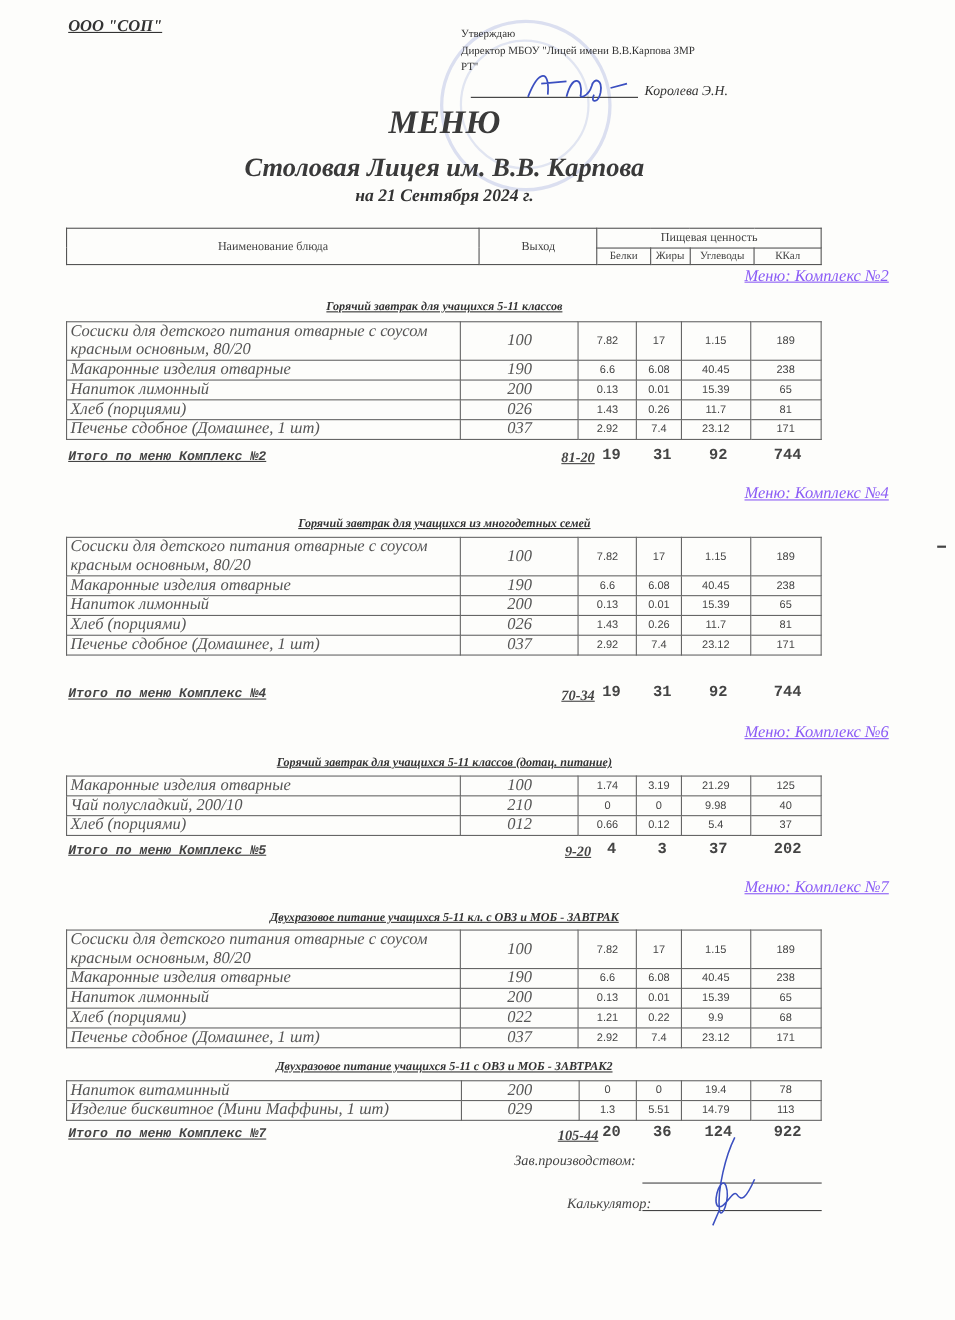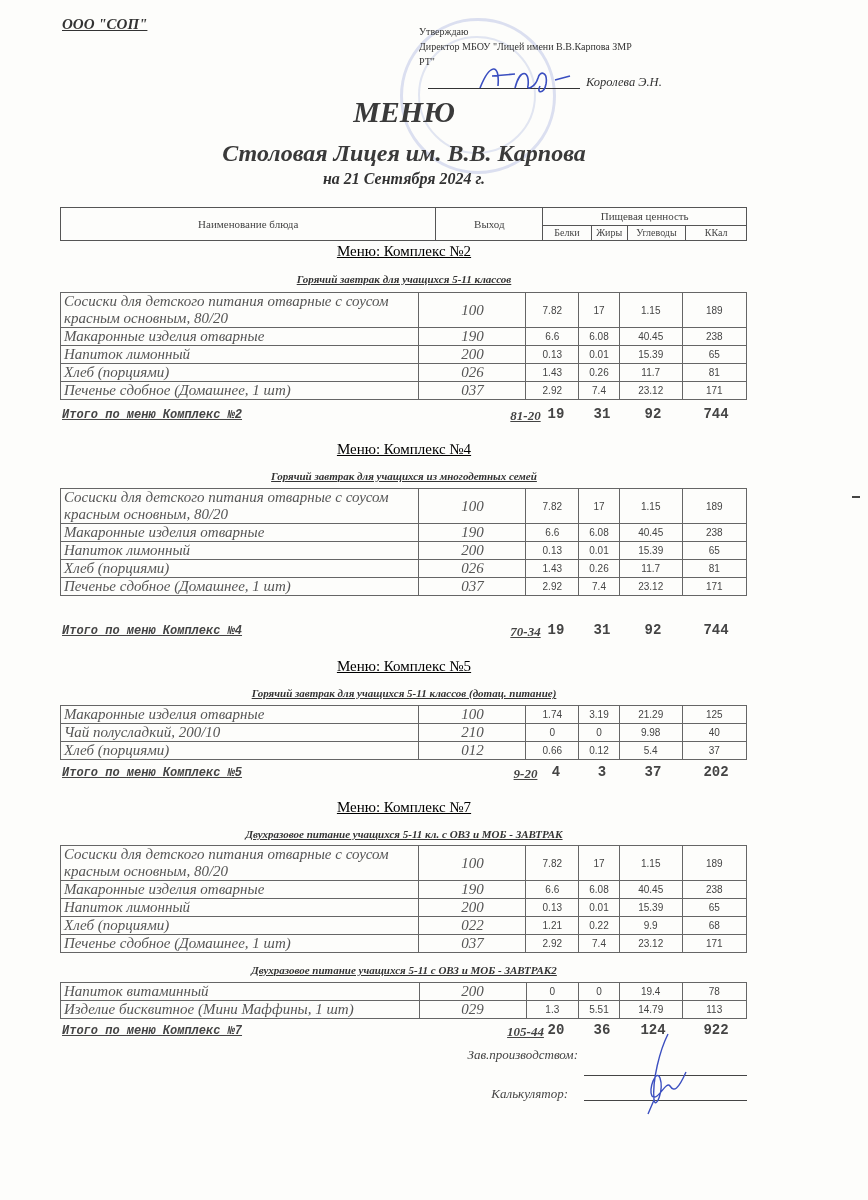--- a/index.html
+++ b/index.html
@@ -13,21 +13,21 @@
   .stamp { left:400px; top:18px; width:150px; height:150px; border-radius:50%; border:3px solid rgba(100,120,200,0.22); }
   .stamp2 { left:418px; top:36px; width:114px; height:114px; border-radius:50%; border:2px solid rgba(100,120,200,0.18); }
   .title { left:0; width:868px; top:95px; text-align:center; font-size:30px; font-style:italic; font-weight:bold; color:#3a3a3a; }
   .subtitle { left:0; width:808px; top:140px; text-align:center; font-size:24px; font-style:italic; font-weight:bold; color:#3a3a3a; }
   .date { left:0; width:808px; top:170px; text-align:center; font-size:16px; font-style:italic; font-weight:bold; color:#333; }
   table { border-collapse:collapse; }
   .hdr { left:60px; top:207px; width:687px; }
   .hdr td { border:1px solid #555; text-align:center; color:#444; font-family:"Liberation Serif",serif; }
   .hdr .big { font-weight:normal; font-size:11px; }
   .hdr .small { font-size:10px; height:13px; padding:0; }
-  .sec-title { left:0; width:808px; text-align:center; font-size:15px; text-decoration:underline; color:#000000; }
+  .sec-title { left:0; width:808px; text-align:right; font-size:15px; font-style:italic; text-decoration:underline; color:#8b5cf6; }
   .sec-sub { left:0; width:808px; text-align:center; font-size:11px; font-style:italic; font-weight:bold; text-decoration:underline; color:#333; }
   .grid { left:60px; width:687px; }
   .grid td { border:1px solid #666; padding:0 3px; height:17px; }
   .grid td.name { width:355px; font-size:15px; font-style:italic; color:#555; line-height:17px; }
   .grid td.out { width:101px; text-align:center; font-size:15px; font-style:italic; color:#555; }
   .grid td.n { font-family:"Liberation Sans",sans-serif; font-size:10px; text-align:center; color:#444; }
   .grid td.c1 { width:46px; } .grid td.c2 { width:34px; } .grid td.c3 { width:56px;margin-left:40px; } .grid td.c4 { width:58px; }
   .total { left:60px; width:687px; height:16px; font-size:12px; }
   .total .tlabel { position:absolute; left:2px; top:0; font-style:italic; font-weight:bold; text-decoration:underline; color:#444;font-family:Liberation Mono, monospace; }
   .total .tout { position:absolute; left:415px; width:101px; top:0; text-align:center; font-style:italic; font-weight:bold; text-decoration:underline; color:#444; font-size:13px; }
@@ -176,21 +176,21 @@
   </table>
 <div class="abs total" style="top:624px">
   <span class="tlabel">Итого по меню Комплекс №4</span>
   <span class="tout">70-34</span>
   <span class="tn" style="left:473px;width:46px">19</span>
   <span class="tn" style="left:525px;width:34px">31</span>
   <span class="tn" style="left:565px;width:56px">92</span>
   <span class="tn" style="left:627px;width:58px">744</span>
 </div>
 
-<div class="abs sec-title" style="top:658px">Меню: Комплекс №5</div>
+<div class="abs sec-title" style="top:658px">Меню: Комплекс №6</div>
 <div class="abs sec-sub" style="top:687px">Горячий завтрак для учащихся 5-11 классов (дотац. питание)</div>
 <table class="abs grid" style="top:705px">
   <tbody>
       <tr>
         <td class="name">Макаронные изделия отварные</td>
         <td class="out">100</td>
         <td class="n c1">1.74</td>
         <td class="n c2">3.19</td>
         <td class="n c3">21.29</td>
         <td class="n c4">125</td>
@@ -293,19 +293,19 @@
   <span class="tlabel">Итого по меню Комплекс №7</span>
   <span class="tout">105-44</span>
   <span class="tn" style="left:473px;width:46px">20</span>
   <span class="tn" style="left:525px;width:34px">36</span>
   <span class="tn" style="left:565px;width:56px">124</span>
   <span class="tn" style="left:627px;width:58px">922</span>
 </div>
 
 <div class="abs sig-label" style="left:418px;top:1047px">Зав.производством:</div>
 <div class="abs sig-line" style="left:584px;top:1075px"></div>
-<div class="abs sig-label" style="left:408px;top:1086px">Калькулятор:</div>
+<div class="abs sig-label" style="left:432px;top:1086px">Калькулятор:</div>
 <div class="abs sig-line" style="left:584px;top:1100px"></div>
 <svg class="abs" style="left:630px;top:1030px" width="70" height="85">
   <path d="M38 4 C30 20, 22 50, 24 70 C26 80, 34 60, 30 48 C26 38, 18 60, 22 66 C28 72, 36 50, 40 56 C44 62, 48 60, 56 42 M24 70 L18 84" stroke="#3b4fc0" stroke-width="1.4" fill="none"></path>
 </svg>
 
 <div class="abs margin-mark" style="left:852px;top:496px"></div>
 
 </body></html>

